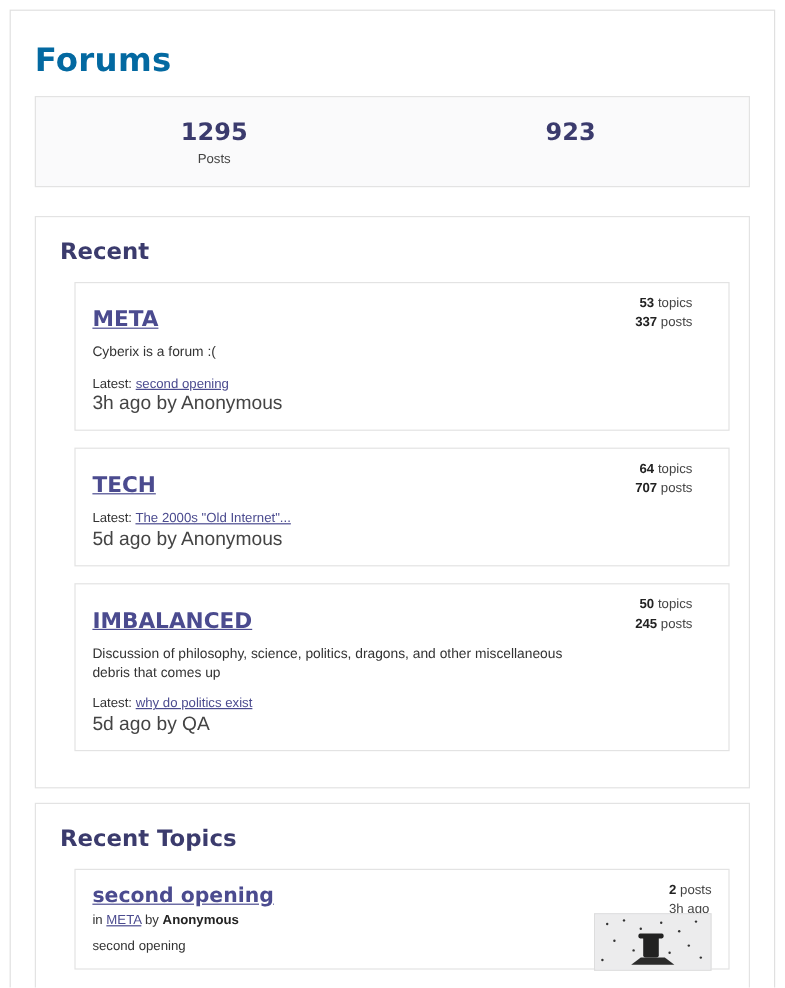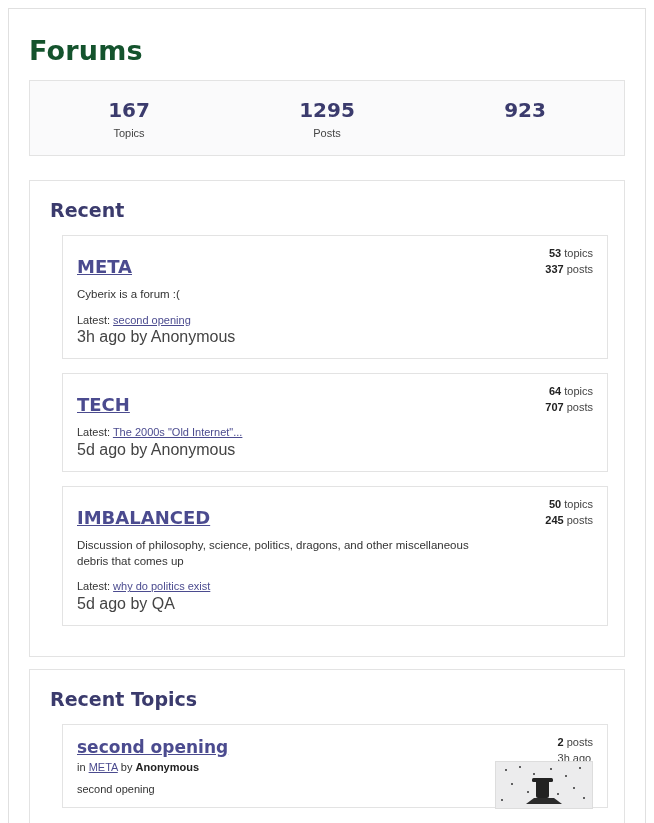--- a/index.html
+++ b/index.html
@@ -24,21 +24,21 @@
   .outer-frame {
     border: 1px solid #e0e0e0;
     box-sizing: border-box;
     padding: 14px 20px 0 20px;
     min-height: 815px;
   }
   h1.page-title {
     font-family: "DejaVu Sans", sans-serif;
     font-size: 27px;
     font-weight: bold;
-    color: #14532d;
+    color: #0369a1;
     margin: 12px 0 14px 0;
     letter-spacing: 0.2px;
   }
   
   .stats-panel {
     border: 1px solid #e3e3e3;
     background: #fafafb;
     display: flex;
     padding: 14px 0 16px 0;
     margin-bottom: 24px;
@@ -76,21 +76,21 @@
   .board-card {
     border: 1px solid #e3e3e3;
     margin: 0 0 14px 16px;
     padding: 10px 14px 12px 14px;
     position: relative;
     min-height: 88px;
     box-sizing: border-box;
   }
   .board-counts {
     position: absolute;
-    right: 14px;
+    right: 30px;
     top: 10px;
     text-align: right;
     font-size: 11px;
     color: #444;
     line-height: 1.45;
   }
   .board-counts b {
     font-weight: bold;
     color: #222;
   }
@@ -186,24 +186,20 @@
 </style>
 </head>
 <body>
 
 <div class="page">
   <div class="outer-frame">
 
     <h1 class="page-title">Forums</h1>
 
     <div class="stats-panel">
-      <div class="stat">
-        <div class="stat-value">167</div>
-        <div class="stat-label">Topics</div>
-      </div>
       <div class="stat">
         <div class="stat-value">1295</div>
         <div class="stat-label">Posts</div>
       </div>
       <div class="stat">
         <div class="stat-value">923</div>
       </div>
     </div>
 
     <div class="panel">

